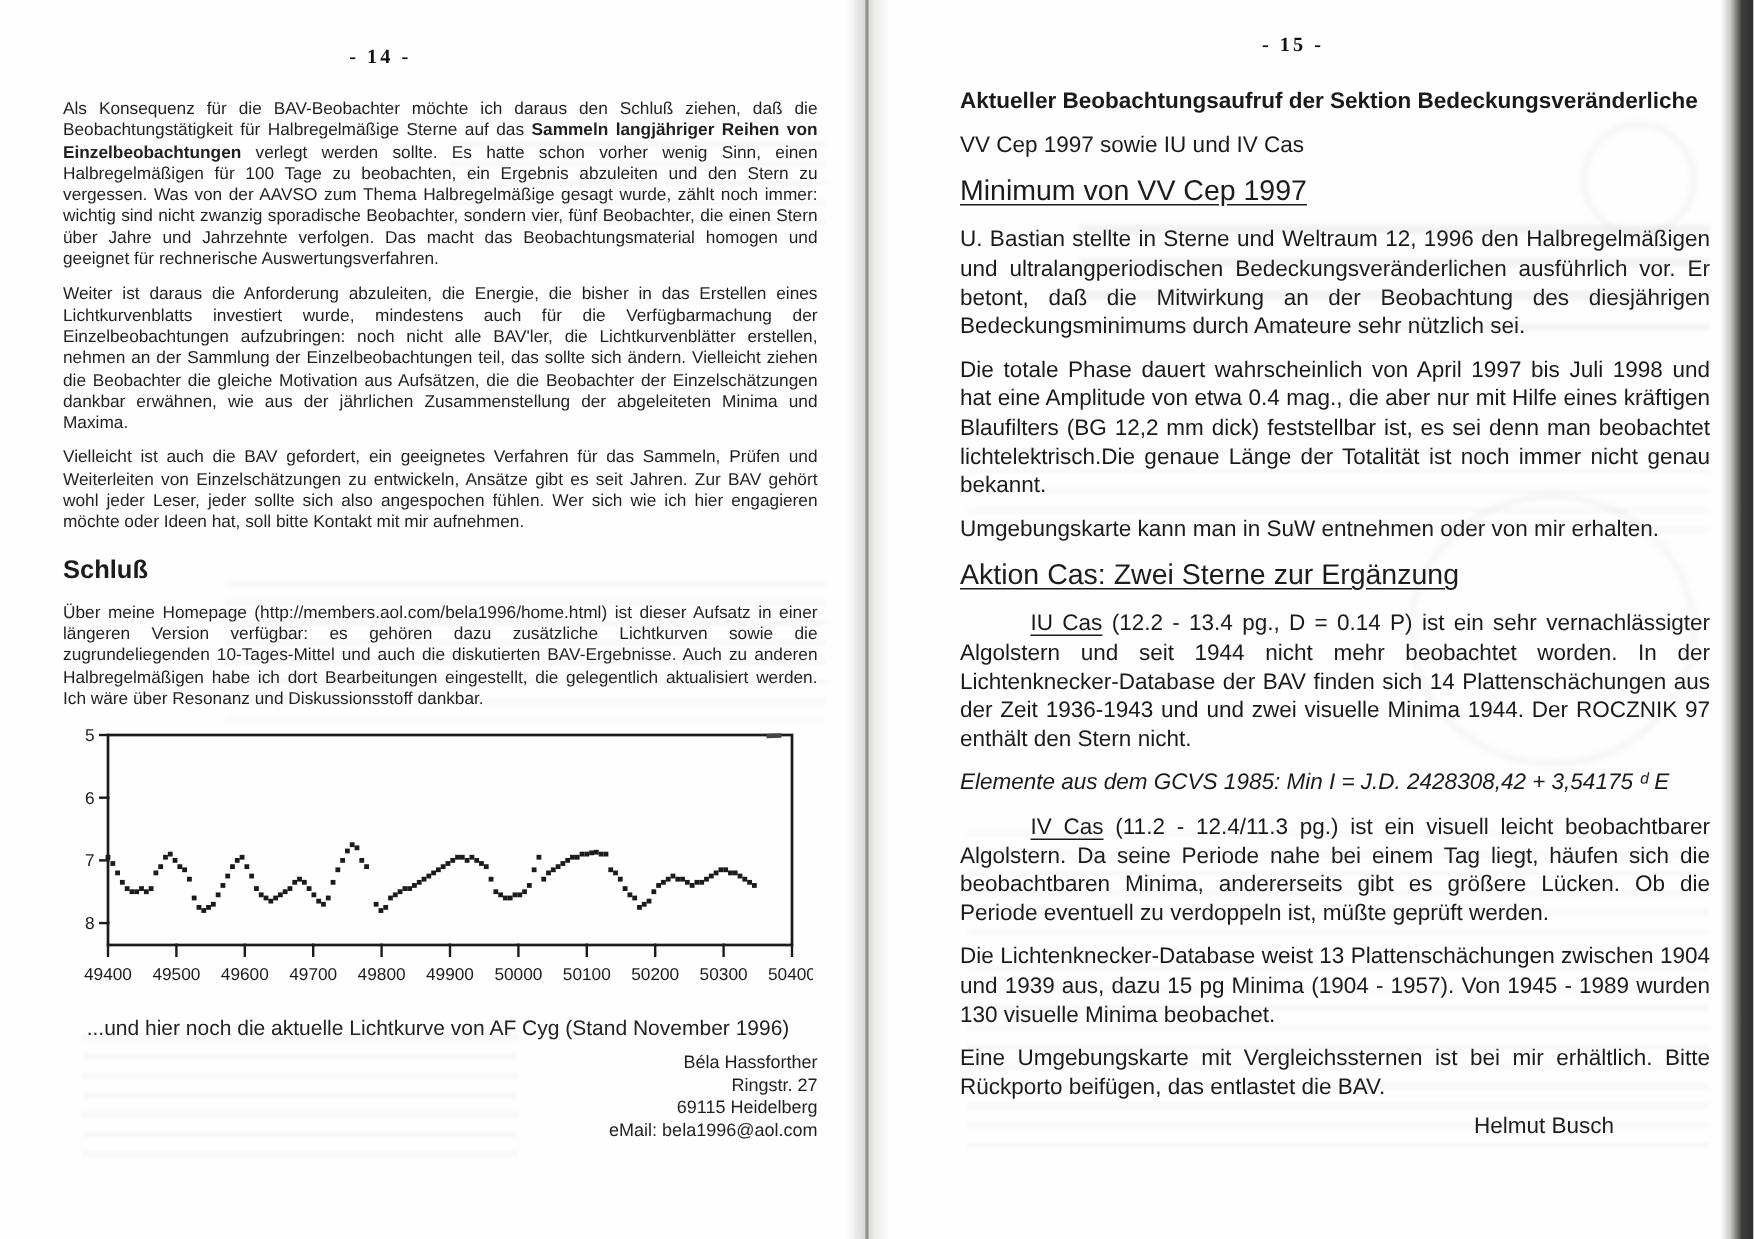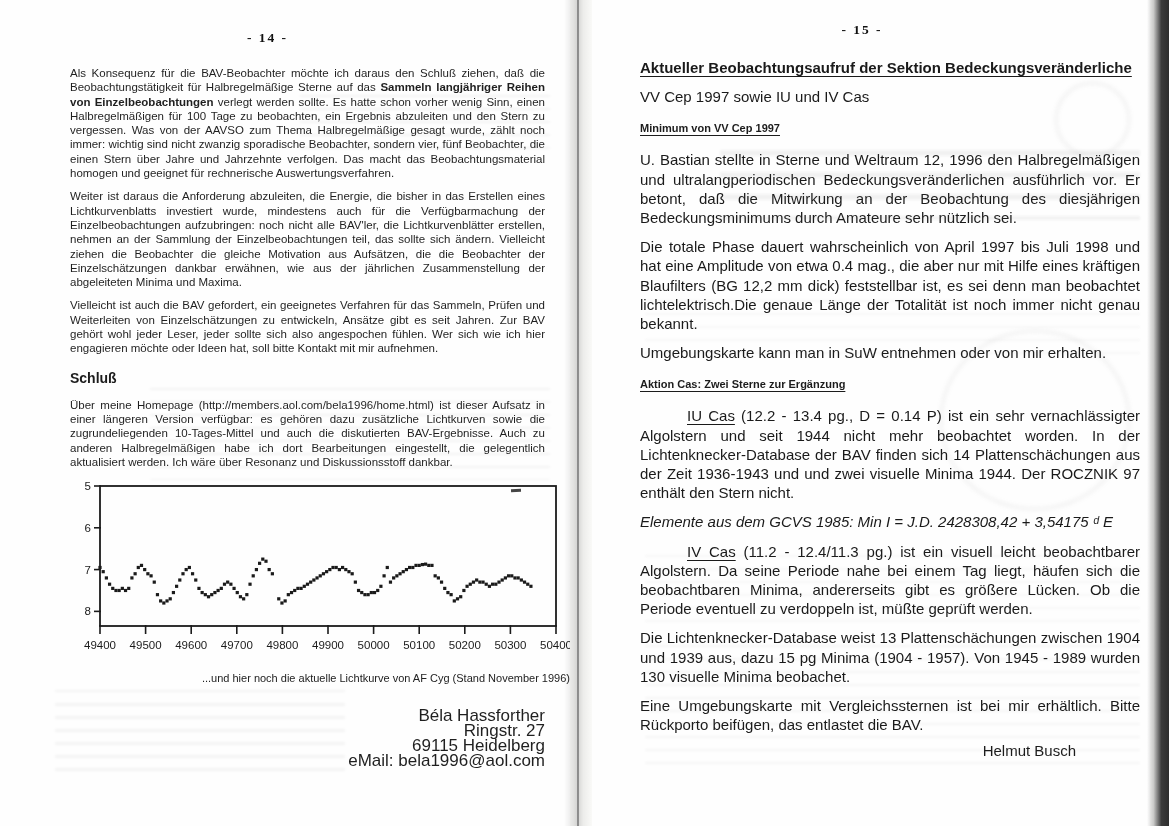--- a/index.html
+++ b/index.html
@@ -1,46 +1,46 @@
 <!DOCTYPE html>
 <html><head>
 <meta charset="utf-8">
 <style>
   html, body { margin:0; padding:0; width:1169px; height:826px; overflow:hidden; }
   body { position:relative; background:#fbfbf9; font-family:"Liberation Sans", sans-serif; color:#1c1c1c; }
   * { box-sizing:border-box; }
 
   .page { position:absolute; top:0; height:826px; background:#fefefe; }
-  .page-left  { left:0;   width:570px;padding-left:28px; }
+  .page-left  { left:0;   width:570px; }
   .page-right { left:592px; width:558px; }
 
   .pl-content { padding:30px 25px 0 42px; }
   .pr-content { padding:22px 10px 0 48px; }
 
   .page-num { text-align:center; font-family:"Liberation Serif", serif; font-weight:bold;
               font-size:13.5px; letter-spacing:2px; margin-bottom:20px; color:#111; }
   .page-left  .page-num { transform:translateX(-40px); }
   .page-right .page-num { transform:translateX(-28px); }
 
   .pl-content p { margin:0 0 9px 0; font-size:11.5px; line-height:14.3px; text-align:justify; color:#1f1f1f; }
-  .pl-content .h-schluss { font-weight:bold; font-size:14px; margin:14px 0 12px 0; }
+  .pl-content .h-schluss { font-weight:bold; font-size:17px; margin:14px 0 12px 0; }
 
   .pr-content p { margin:0 0 10px 0; font-size:15px; line-height:19.2px; text-align:justify; color:#1a1a1a; }
   .pr-title { text-align:center; font-weight:bold; font-size:15.5px; line-height:20px;
-              text-decoration:underline; text-underline-offset:3px; margin:0; }
+              text-underline-offset:3px; margin:0; }
   .pr-subtitle { text-align:center; font-size:15px; line-height:20px; margin:0 0 16px 0; }
-  .section-h { font-size:11px; line-height:20px; margin:12px 0 12px 0;
-               text-decoration:underline; text-underline-offset:3px;font-weight:bold; }
+  .section-h { font-size:19px; line-height:20px; margin:12px 0 12px 0;
+               text-decoration:underline; text-underline-offset:3px; }
   .ul { text-decoration:underline; text-underline-offset:3px;margin-left:47px; }
   .eq { text-align:left;font-style:italic; }
 
   .chart-wrap { margin-top:6px; }
-  .caption { width:500px; text-align:right; font-size:11px; margin-top:8px; color:#222; }
-
-  .address { margin-top:24px; text-align:right; font-size:17px; line-height:15px; color:#1f1f1f; }
+  .caption { width:500px; text-align:center; font-size:14px; margin-top:8px; color:#222; }
+
+  .address { margin-top:8px; text-align:right; font-size:12px; line-height:15px; color:#1f1f1f; }
   .signature { text-align:right; padding-right:64px; font-size:15px; margin-top:-2px; }
 
   
   .gutter-shadow { position:absolute; left:564px; top:0; width:32px; height:826px;
     background:linear-gradient(90deg, rgba(0,0,0,0) 0%, rgba(0,0,0,0.10) 30%, rgba(0,0,0,0.16) 42%,
                rgba(0,0,0,0.06) 60%, rgba(0,0,0,0) 90%); }
   .gutter-line { position:absolute; left:577px; top:0; width:1.5px; height:826px; background:rgba(70,70,70,0.5); }
   .edge-right { position:absolute; left:1147px; top:0; width:22px; height:826px;
     background:linear-gradient(90deg, rgba(0,0,0,0) 0%, rgba(0,0,0,0.20) 30%, #3c3c3c 65%, #2e2e2e 100%); }
   .scan-dash { position:absolute; left:511px; top:489px; width:10px; height:2.5px; background:#454545; transform:rotate(-2deg); }

